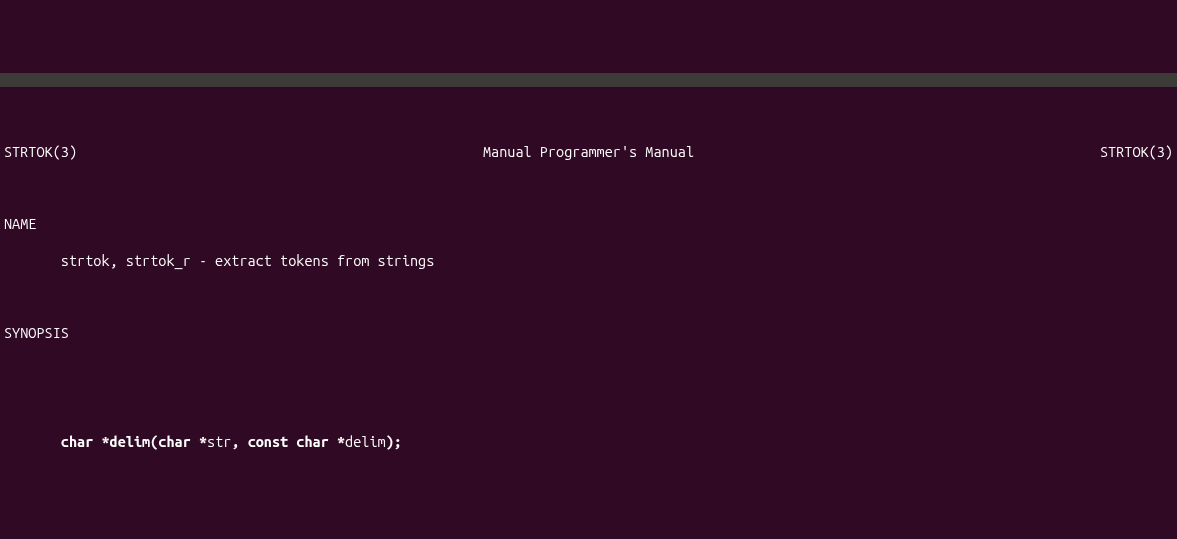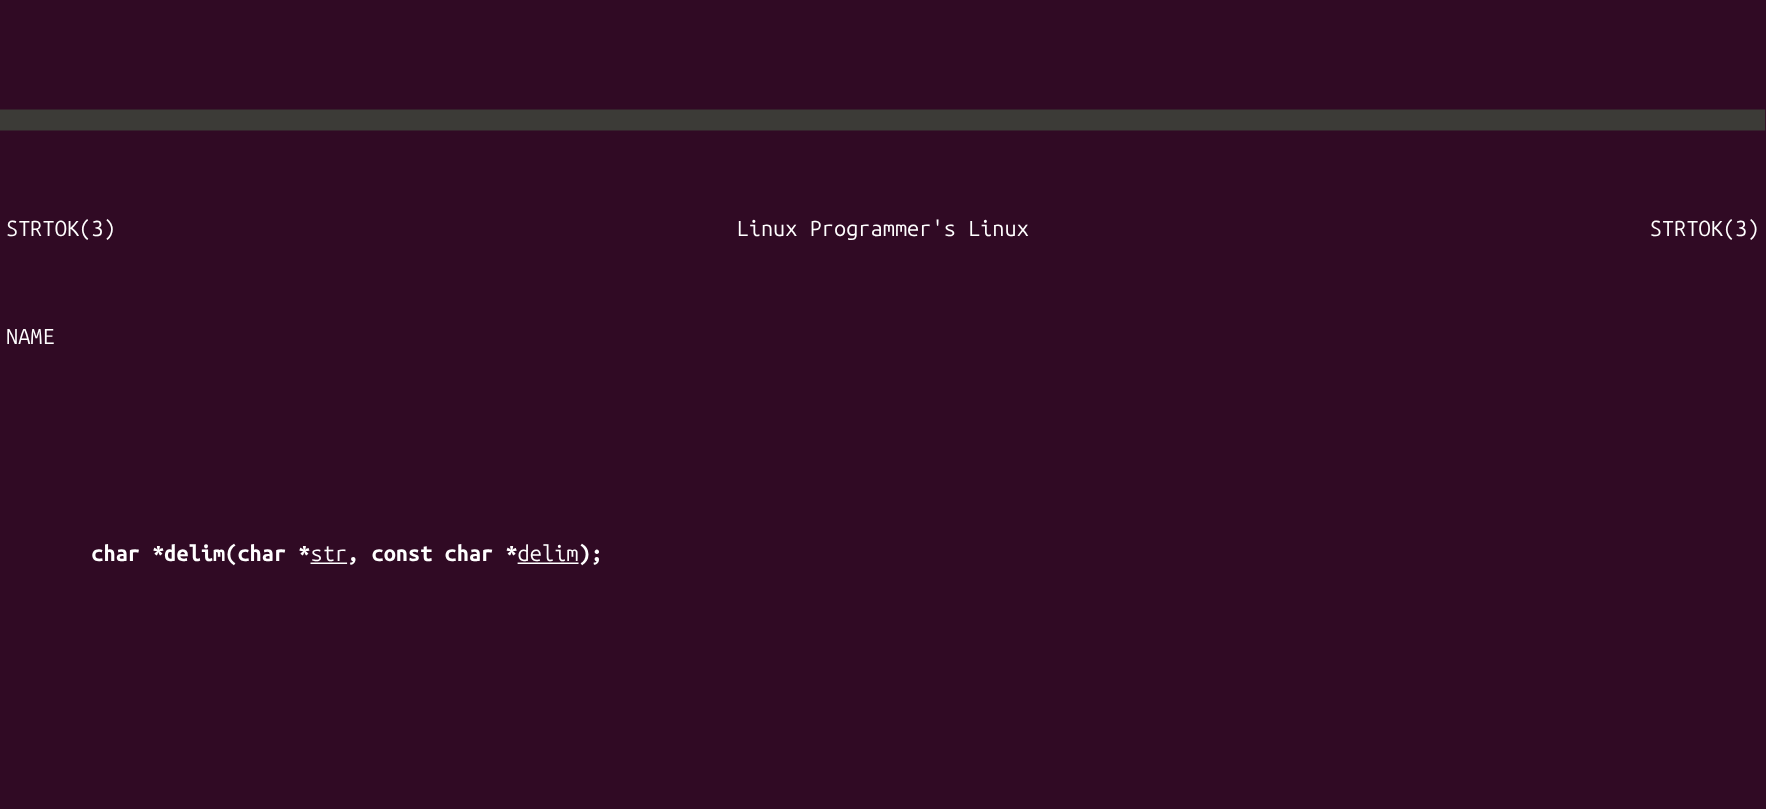--- a/index.html
+++ b/index.html
@@ -27,38 +27,40 @@
   }
   .man {
     padding: 2px 4px 0 4px;
   }
   .header-line {
     display: flex;
     justify-content: space-between;
     align-items: flex-end;
   }
   .bold { font-weight: bold; }
-  .u { text-decoration: underline; }
+  .u { }
   .section { font-weight: normal; }
 </style>
 </head>
 <body>
 
 
 
 <div class="titlebar">
   
   
 </div>
 
 <div class="man">
-<div class="header-line"><span>STRTOK(3)</span><span>Linux Programmer's Linux</span><span>STRTOK(3)</span></div>
+<div class="header-line"><span>STRTOK(3)</span><span>Manual Programmer's Manual</span><span>STRTOK(3)</span></div>
 <div> </div>
 <div class="section">NAME</div>
+<div>       strtok, strtok_r - extract tokens from strings</div>
 <div> </div>
+<div class="section">SYNOPSIS</div>
 <div><span>       </span></div>
 <div> </div>
 <div><span>       </span><span class="bold">char *delim(char *</span><span class="u">str</span><span class="bold">, const char *</span><span class="u">delim</span><span class="bold">);</span></div>
 <div> </div>
 
 
 
 
 
 

